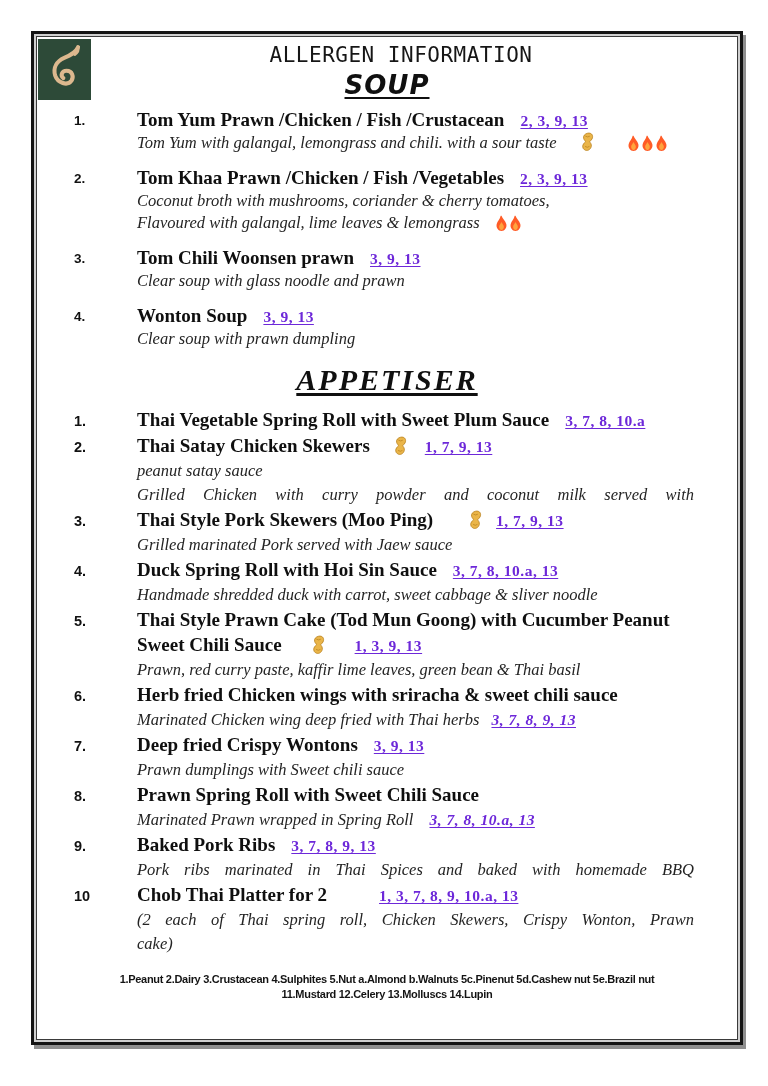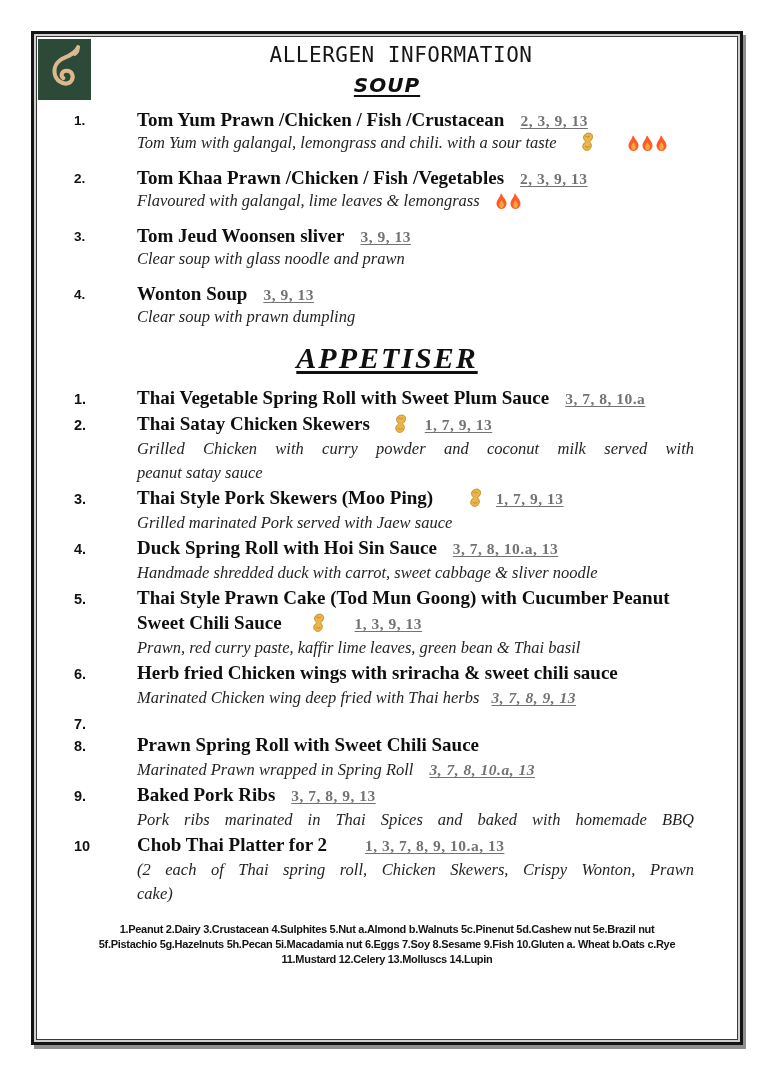--- a/index.html
+++ b/index.html
@@ -21,42 +21,42 @@
   .doc-title {
     margin-top:5px; text-align:center;
     font-family:"DejaVu Sans Mono", monospace;
     font-size:21px; letter-spacing:0.5px; color:#161616; line-height:26px;padding-left:28px;
   }
   .sec-heading {
     text-align:center; font-family:"DejaVu Sans", sans-serif;
     font-weight:bold; font-style:italic; text-decoration:underline;
     text-underline-offset:3px; color:#101010;
   }
-  .soup-heading { font-size:20px; line-height:32px; margin:1px 0 7px; letter-spacing:1px; }
+  .soup-heading { font-size:26px; line-height:32px; margin:1px 0 7px; letter-spacing:1px; }
   .app-heading  { font-size:30px; line-height:36px; margin:6px 16px 10px; letter-spacing:2px;font-family:Liberation Serif, serif; }
   .row { display:flex; padding-left:37px; }
   .num {
     width:63px; flex:none; font-family:"Liberation Sans", sans-serif;
     font-weight:bold; font-size:13.5px; padding-top:5px; color:#111;
   }
   .app-row .num { font-size:14.5px; }
   .content { width:557px; flex:none; }
   .soup-row { margin-bottom:12px; }
   .app-row  { margin-bottom:1px; }
   .title-line { line-height:23px; }
   .app-row .title-line { line-height:24px; }
   .title {
     font-family:"Liberation Serif", serif; font-weight:bold; font-size:19px; color:#0f0f0f;
   }
   .allergens {
     font-family:"Liberation Serif", serif; font-weight:bold; font-size:15.5px;
     text-decoration:underline; text-underline-offset:2px; letter-spacing:0.5px;
-    margin-left:12px; color:#737373; white-space:nowrap;
-  }
-  .gap-wide { margin-left:34px; }
+    margin-left:12px; color:#6d28d9; white-space:nowrap;
+  }
+  .gap-wide { margin-left:48px; }
   .gap-sm   { margin-left:8px; }
   .desc {
     font-family:"Liberation Serif", serif; font-style:italic;
     font-size:16.5px; line-height:22px; color:#242424;
   }
   .app-row .desc { line-height:24px; }
   .jline { display:block; width:100%; text-align:justify; text-align-last:justify; }
   .icon { display:inline-block; vertical-align:-4px; }
   .pn { width:17px; height:20px; }
   .fl { width:13px; height:17px; margin-left:1px; }
@@ -123,36 +123,37 @@
       </div>
     </div>
 
     <div class="row soup-row">
       <div class="num">2.</div>
       <div class="content">
         <div class="title-line">
           <span class="title">Tom Khaa Prawn /Chicken / Fish  /Vegetables</span>
           <span class="allergens">2, 3, 9, 13</span>
         </div>
+        <div class="desc"><span>Coconut broth with mushrooms, coriander &amp; cherry tomatoes,</span></div>
         <div class="desc">
           <span>Flavoured with galangal, lime leaves &amp; lemongrass</span>
           <span class="flame-group tight"><svg class="icon fl" viewBox="0 0 16 20">
                 <use href="#ico-flame"></use>
               </svg><svg class="icon fl" viewBox="0 0 16 20">
                 <use href="#ico-flame"></use>
               </svg></span>
         </div>
       </div>
     </div>
 
     <div class="row soup-row">
       <div class="num">3.</div>
       <div class="content">
         <div class="title-line">
-          <span class="title">Tom Jeud Woonsen sliver</span>
+          <span class="title">Tom Chili Woonsen prawn</span>
           <span class="allergens">3, 9, 13</span>
         </div>
         <div class="desc"><span>Clear soup with glass noodle and prawn</span></div>
       </div>
     </div>
 
     <div class="row soup-row">
       <div class="num">4.</div>
       <div class="content">
         <div class="title-line">
@@ -178,24 +179,24 @@
     <div class="row app-row">
       <div class="num">2.</div>
       <div class="content">
         <div class="title-line">
           <span class="title">Thai Satay Chicken Skewers</span>
           <svg class="icon pn ml18" viewBox="0 0 20 24">
               <use href="#ico-peanut"></use>
             </svg>
           <span class="allergens">1, 7, 9, 13</span>
         </div>
+        <div class="desc"><span>peanut satay sauce</span></div>
         <div class="desc">
             <span class="jline">Grilled Chicken with curry powder and coconut milk served with</span>
           </div>
-        <div class="desc"><span>peanut satay sauce</span></div>
       </div>
     </div>
 
     <div class="row app-row">
       <div class="num">3.</div>
       <div class="content">
         <div class="title-line">
           <span class="title">Thai Style Pork Skewers (Moo Ping)</span>
           <svg class="icon pn ml30" viewBox="0 0 20 24">
               <use href="#ico-peanut"></use>
@@ -238,20 +239,27 @@
         <div class="title-line"><span class="title">Herb fried Chicken wings with sriracha &amp; sweet chili sauce</span></div>
         <div class="desc">
           <span>Marinated Chicken wing deep fried with Thai herbs</span>
           <span class="allergens gap-sm">3, 7, 8, 9, 13</span>
         </div>
       </div>
     </div>
 
     <div class="row app-row">
       <div class="num">7.</div>
+      <div class="content">
+        <div class="title-line">
+          <span class="title">Deep fried Crispy Wontons</span>
+          <span class="allergens">3, 9, 13</span>
+        </div>
+        <div class="desc"><span>Prawn dumplings with Sweet chili sauce</span></div>
+      </div>
     </div>
 
     <div class="row app-row">
       <div class="num">8.</div>
       <div class="content">
         <div class="title-line"><span class="title">Prawn Spring Roll with Sweet Chili Sauce</span></div>
         <div class="desc">
           <span>Marinated Prawn wrapped in Spring Roll</span>
           <span class="allergens">3, 7, 8, 10.a, 13</span>
         </div>
@@ -280,18 +288,17 @@
         </div>
         <div class="desc">
             <span class="jline">(2 each of Thai spring roll, Chicken Skewers, Crispy Wonton, Prawn</span>
           </div>
         <div class="desc"><span>cake)</span></div>
       </div>
     </div>
 
     <div class="footer">
       <div>1.Peanut 2.Dairy 3.Crustacean  4.Sulphites 5.Nut a.Almond b.Walnuts 5c.Pinenut 5d.Cashew nut 5e.Brazil nut</div>
-      <div>5f.Pistachio 5g.Hazelnuts 5h.Pecan 5i.Macadamia nut 6.Eggs 7.Soy 8.Sesame 9.Fish 10.Gluten a. Wheat b.Oats c.Rye</div>
       <div>11.Mustard 12.Celery 13.Molluscs 14.Lupin</div>
     </div>
 
   </div>
 </div>
 
 </body></html>

